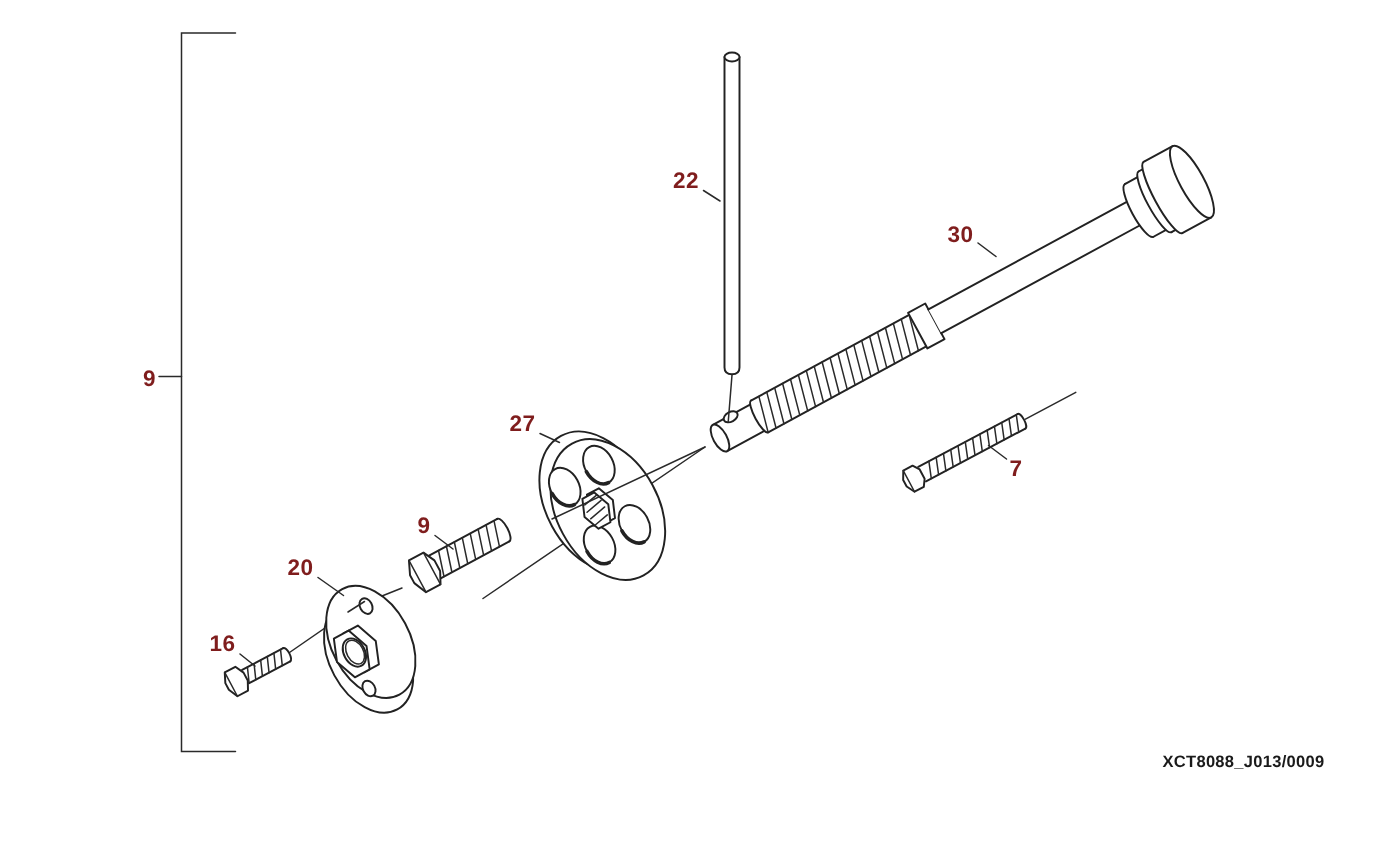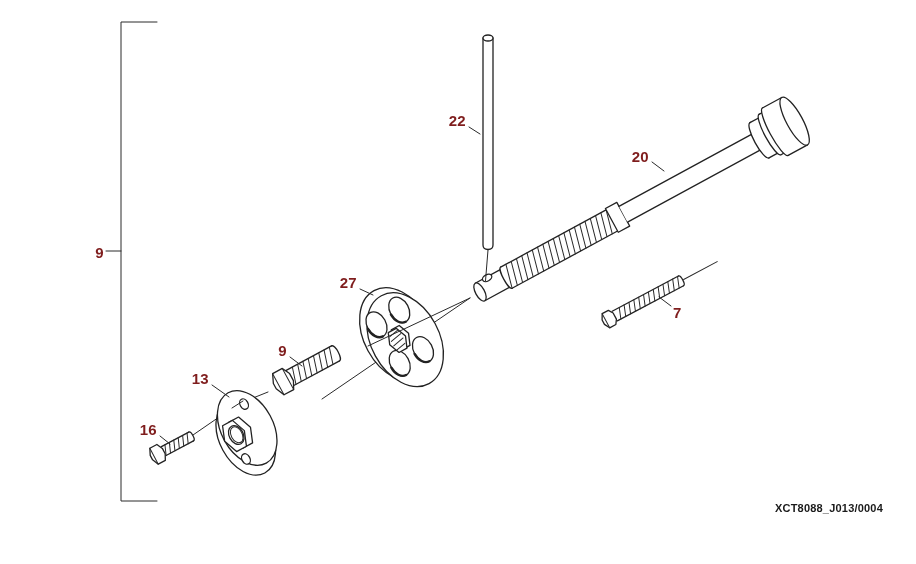--- a/index.html
+++ b/index.html
@@ -173,23 +173,23 @@
       <path class="ink-thin" d="M160,436 L170,444"></path>
       <path class="ink-thin" d="M290,357 L302,366"></path>
       <path class="ink-thin" d="M360,289 L373,295"></path>
       <path class="ink-thin" d="M469,127 L480,134"></path>
       <path class="ink-thin" d="M652,162 L664,171"></path>
       <path class="ink-thin" d="M671,306 L659,297"></path>
     </g>
   </svg>
 
   <div class="callout" style="left:78px;top:245px;">9</div>
-  <div class="callout" style="left:183px;top:371px;">13</div>
+  <div class="callout" style="left:183px;top:371px;">20</div>
   <div class="callout" style="left:131px;top:422px;">16</div>
   <div class="callout" style="left:261px;top:343px;">9</div>
   <div class="callout" style="left:331px;top:275px;">27</div>
   <div class="callout" style="left:440px;top:113px;">22</div>
-  <div class="callout" style="left:623px;top:149px;">20</div>
+  <div class="callout" style="left:623px;top:149px;">30</div>
   <div class="callout align-left" style="left:673px;top:305px;">7</div>
 
-  <div class="figure-code">XCT8088_J013/0004</div>
+  <div class="figure-code">XCT8088_J013/0009</div>
 
 </div>
 
 </body></html>

